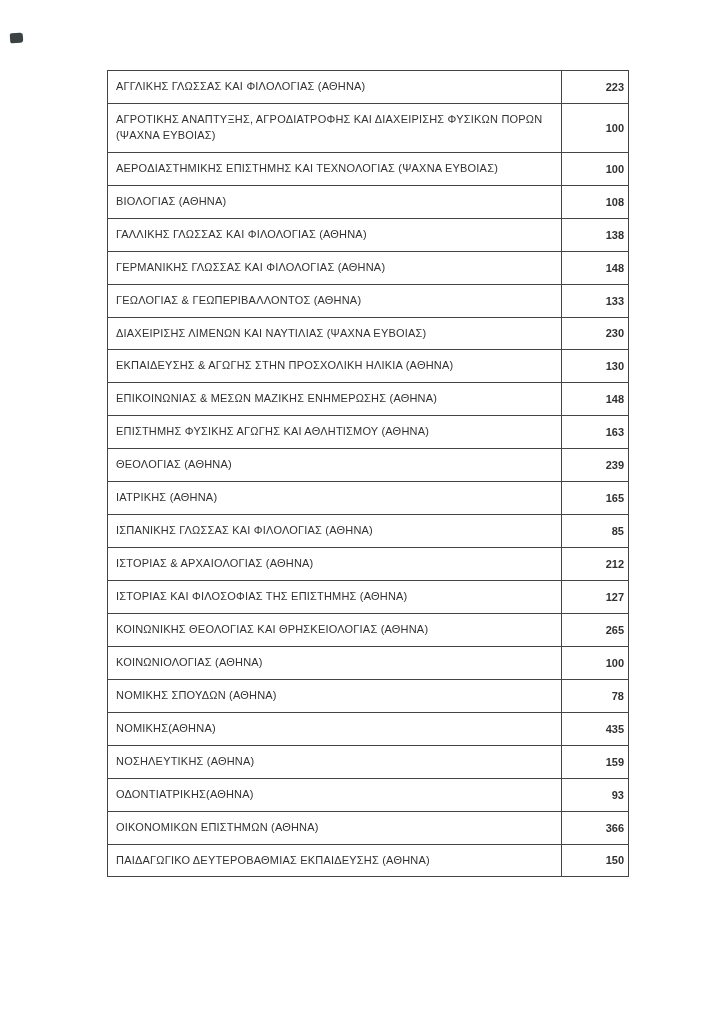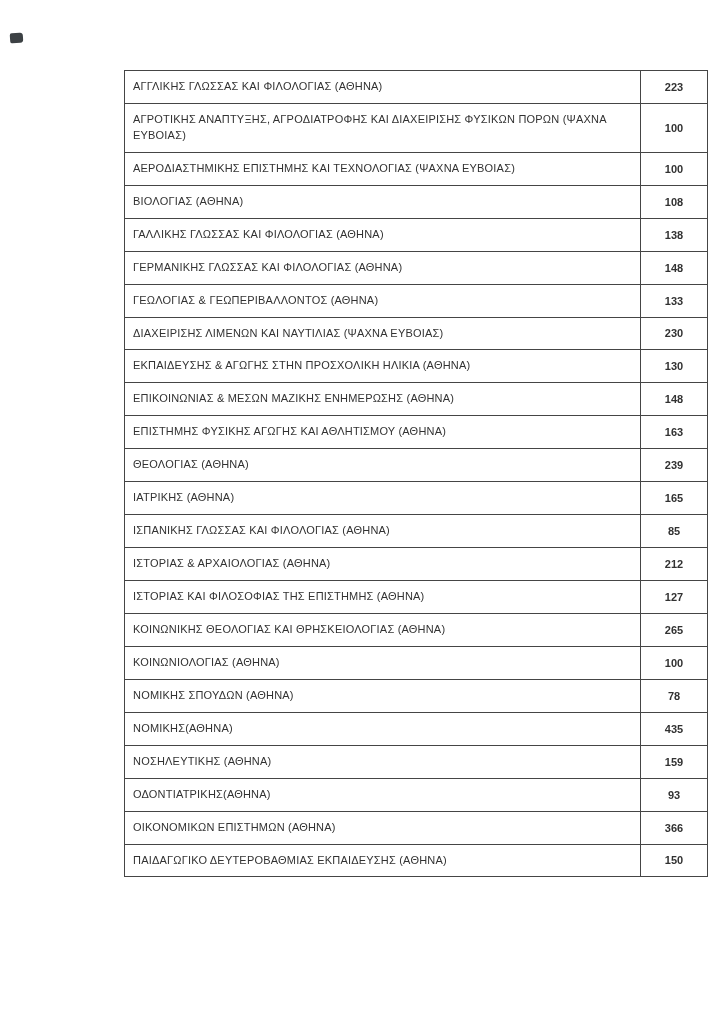--- a/index.html
+++ b/index.html
@@ -20,40 +20,40 @@
     left: 10px;
     top: 33px;
     width: 13px;
     height: 10px;
     background: #3c4144;
     border-radius: 2px 3px 3px 2px;
     transform: rotate(-4deg);
   }
   table.admissions {
     position: absolute;
-    left: 124px;
+    left: 107px;
     top: 70px;
-    width: 584px;
+    width: 522px;
     border-collapse: collapse;
     table-layout: fixed;
   }
   table.admissions td {
     border: 1px solid #454545;
     font-size: 11px;
     color: #323232;
     vertical-align: middle;
   }
   td.dept-cell {
     padding: 8px 10px 8px 8px;
     line-height: 1.45;
     letter-spacing: 0.2px;
   }
   td.count-cell {
     width: 58px;
-    text-align: center;
+    text-align: right;
     font-weight: bold;
     color: #1f1f1f;
     padding: 8px 4px;
   }
 </style>
 </head>
 <body>
 
 <div class="page">
   <div class="ink-smudge"></div>

